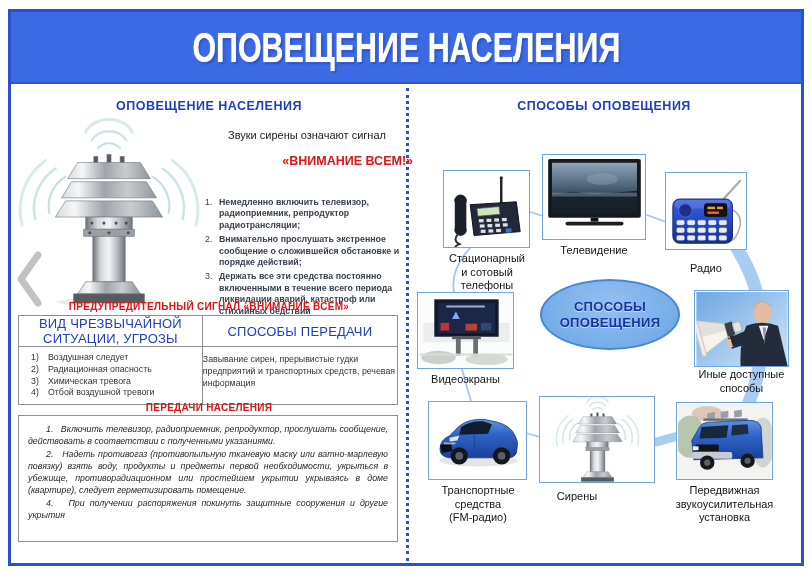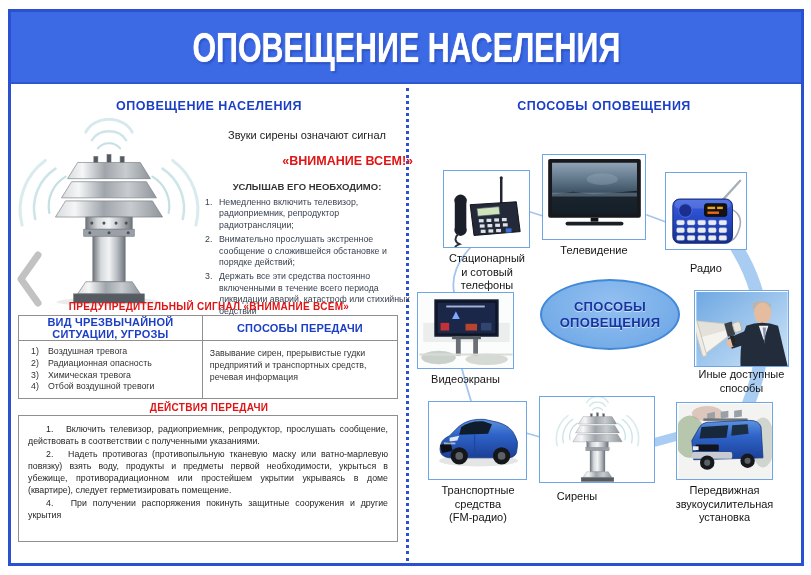--- a/index.html
+++ b/index.html
@@ -34,40 +34,40 @@
 
   .intro { position:absolute; left:190px; top:117px; width:212px; text-align:center;
            font-size:11px; color:#222; }
   .signal { position:absolute; left:190px; top:142px; width:212px; text-align:right;
             font-size:12.5px; font-weight:bold; color:#e01414; }
   .sub { position:absolute; left:190px; top:169px; width:212px; text-align:center;
          font-size:9.5px; font-weight:bold; color:#333; }
   .steps { position:absolute; left:194px; top:185px; width:208px; }
   .step { display:flex; margin-bottom:3px; font-size:8.8px; line-height:11.4px; color:#39424f; }
   .step .num { width:14px; flex:0 0 14px; }
-  .step .txt { flex:1; }
+  .step .txt { flex:1;font-weight:bold; }
 
   .warn { left:0; top:289px; width:396px; }
 
   .tbl { position:absolute; left:7px; top:303px; width:380px; border-collapse:collapse; }
   .tbl th, .tbl td { border:1px solid #8f8f8f; vertical-align:top; }
-  .tbl th { height:22px; font-size:11px; font-weight:bold; color:#1b3ec6;
+  .tbl th { height:22px; font-size:13px; font-weight:normal; color:#1b3ec6;
             text-align:center; vertical-align:middle; letter-spacing:.2px; }
   .tbl .c1 { width:48.5%; }
   .tbl td { height:56px; font-size:8.8px; color:#333; }
   .td1 { padding:5px 4px 5px 12px; }
   .threat { display:flex; line-height:11.8px; }
   .threat .num { width:17px; flex:0 0 17px; }
-  .td2 { padding:6px 7px; line-height:12px; }
+  .td2 { padding:6px 0; line-height:12px; }
 
   .ah { left:0; top:390px; width:396px; }
   .abox { position:absolute; left:7px; top:403px; width:380px; height:127px;
           border:1px solid #8f8f8f; padding:7px 9px 0 9px; }
   .abox p { font-size:8.8px; line-height:12.3px; color:#1f1f1f; text-align:justify;
-            text-indent:18px; }
+            text-indent:18px;font-style:italic; }
 
   
   .rh { left:396px; top:87px; width:394px; }
 
   .connectors { position:absolute; left:396px; top:72px; width:394px; height:479px; }
 
   .node { position:absolute; background:#fff; border:1.5px solid #6fa5e2;
           display:flex; align-items:center; justify-content:center; overflow:hidden; }
   .nb-phone   { left:432px; top:158px; width:87px;  height:78px; }
   .nb-tv      { left:531px; top:142px; width:104px; height:86px; }
@@ -186,21 +186,20 @@
           <circle cx="112" cy="104" r="1.5"></circle>
         <circle cx="76" cy="113.5" r="1.5"></circle>
           <circle cx="95" cy="113.5" r="1.5"></circle>
           <circle cx="114" cy="113.5" r="1.5"></circle>
       </g>
     </svg>
   </div>
 
   <div class="intro">Звуки сирены означают сигнал</div>
   <div class="signal">«ВНИМАНИЕ ВСЕМ!»</div>
-  <div class="sub">УСЛЫШАВ ЕГО НЕОБХОДИМО:</div>
 
   <div class="steps">
     <div class="step">
       <span class="num">1.</span>
       <span class="txt">Немедленно включить телевизор, радиоприемник, репродуктор радиотрансляции;</span>
     </div>
     <div class="step">
       <span class="num">2.</span>
       <span class="txt">Внимательно прослушать экстренное сообщение о сложившейся обстановке и порядке действий;</span>
     </div>
@@ -215,41 +214,41 @@
   <table class="tbl">
     <tbody>
         <tr>
       <th class="c1">ВИД ЧРЕЗВЫЧАЙНОЙ СИТУАЦИИ, УГРОЗЫ</th>
       <th>СПОСОБЫ ПЕРЕДАЧИ</th>
     </tr>
     <tr>
       <td class="td1">
         <div class="threat">
           <span class="num">1)</span>
-              <span>Воздушная тревога</span>
+              <span>Воздушная следует</span>
         </div>
         <div class="threat">
           <span class="num">2)</span>
               <span>Радиационная опасность</span>
         </div>
         <div class="threat">
           <span class="num">3)</span>
               <span>Химическая тревога</span>
         </div>
         <div class="threat">
           <span class="num">4)</span>
               <span>Отбой воздушной тревоги</span>
         </div>
       </td>
       <td class="td2">Завывание сирен, прерывистые гудки предприятий и транспортных средств, речевая информация</td>
     </tr>
   </tbody>
     </table>
 
-  <div class="hred ah">ДЕЙСТВИЯ ПЕРЕДАЧИ</div>
+  <div class="hred ah">ПЕРЕДАЧИ НАСЕЛЕНИЯ</div>
 
   <div class="abox">
     <p>1.&nbsp;&nbsp; Включить телевизор, радиоприемник, репродуктор, прослушать сообщение, действовать в соответствии с полученными указаниями.</p>
     <p>2.&nbsp;&nbsp; Надеть противогаз (противопыльную тканевую маску или ватно-марлевую повязку) взять воду, продукты и предметы первой необходимости, укрыться в убежище, противорадиационном или простейшем укрытии укрываясь в доме (квартире), следует герметизировать помещение.</p>
     <p>4.&nbsp;&nbsp; При получении распоряжения покинуть защитные сооружения и другие укрытия</p>
   </div>
 
   <div class="hblue rh">СПОСОБЫ ОПОВЕЩЕНИЯ</div>
 
   <svg class="connectors" viewBox="0 0 394 479">

